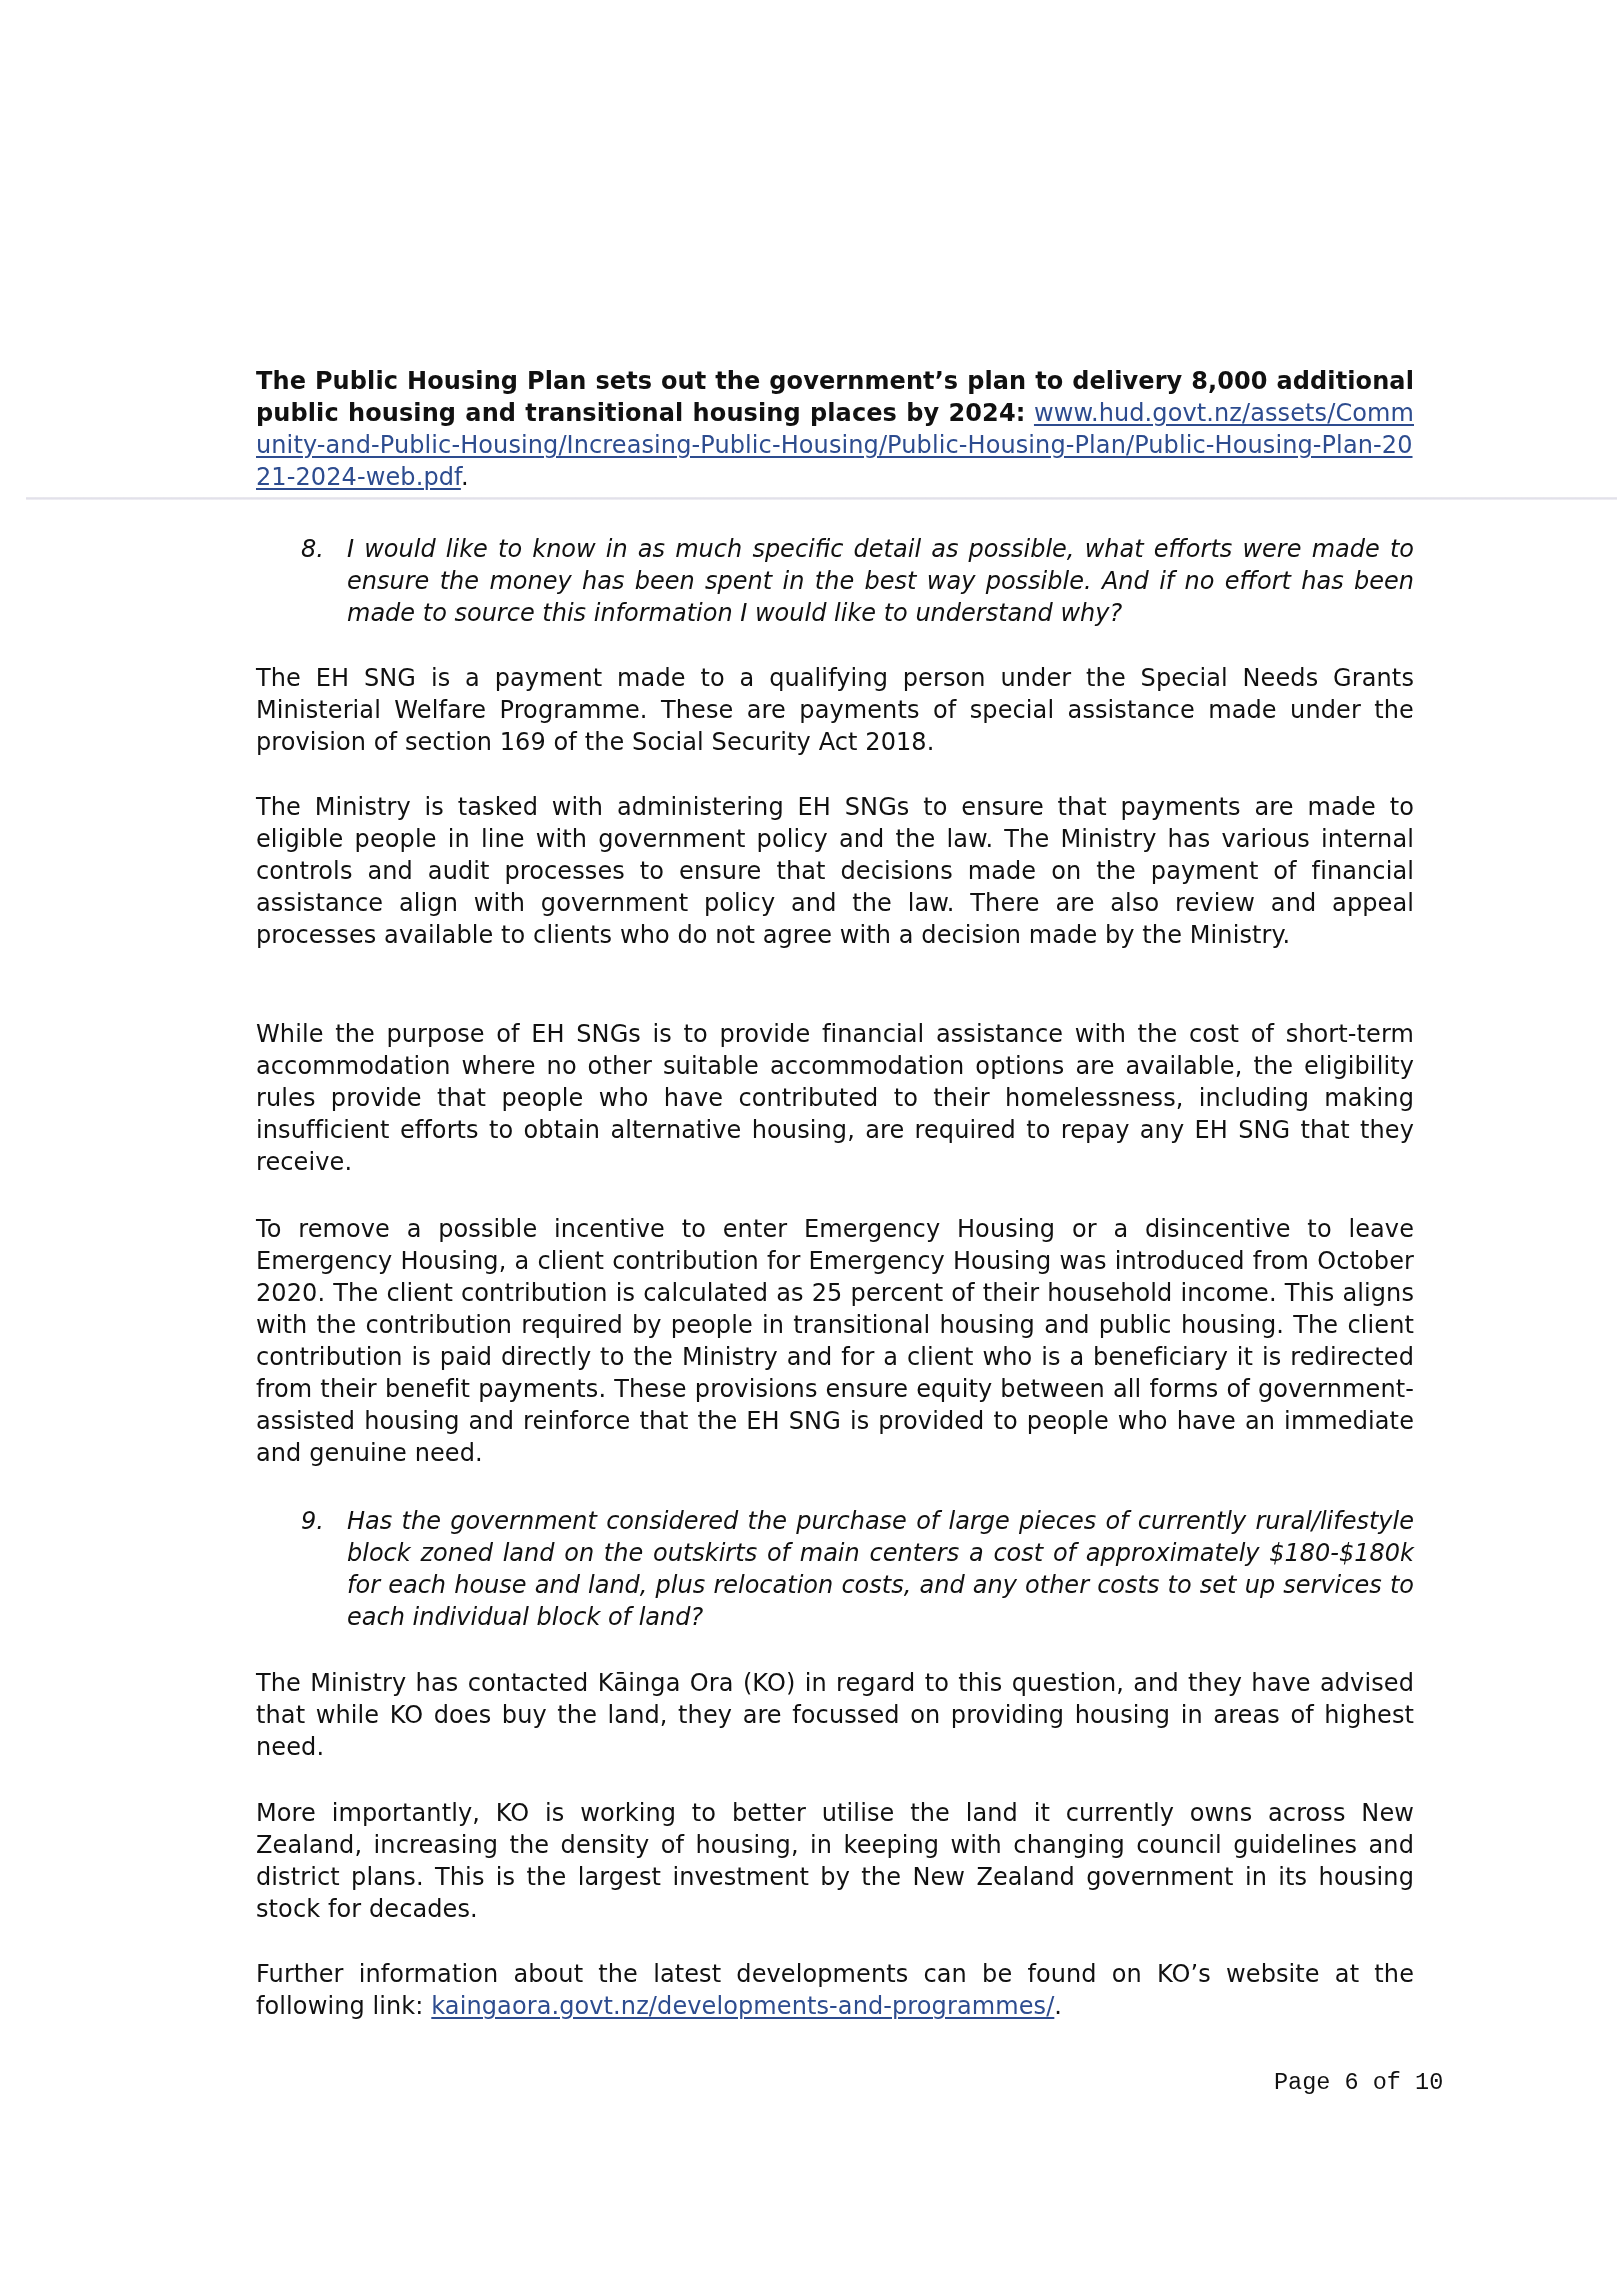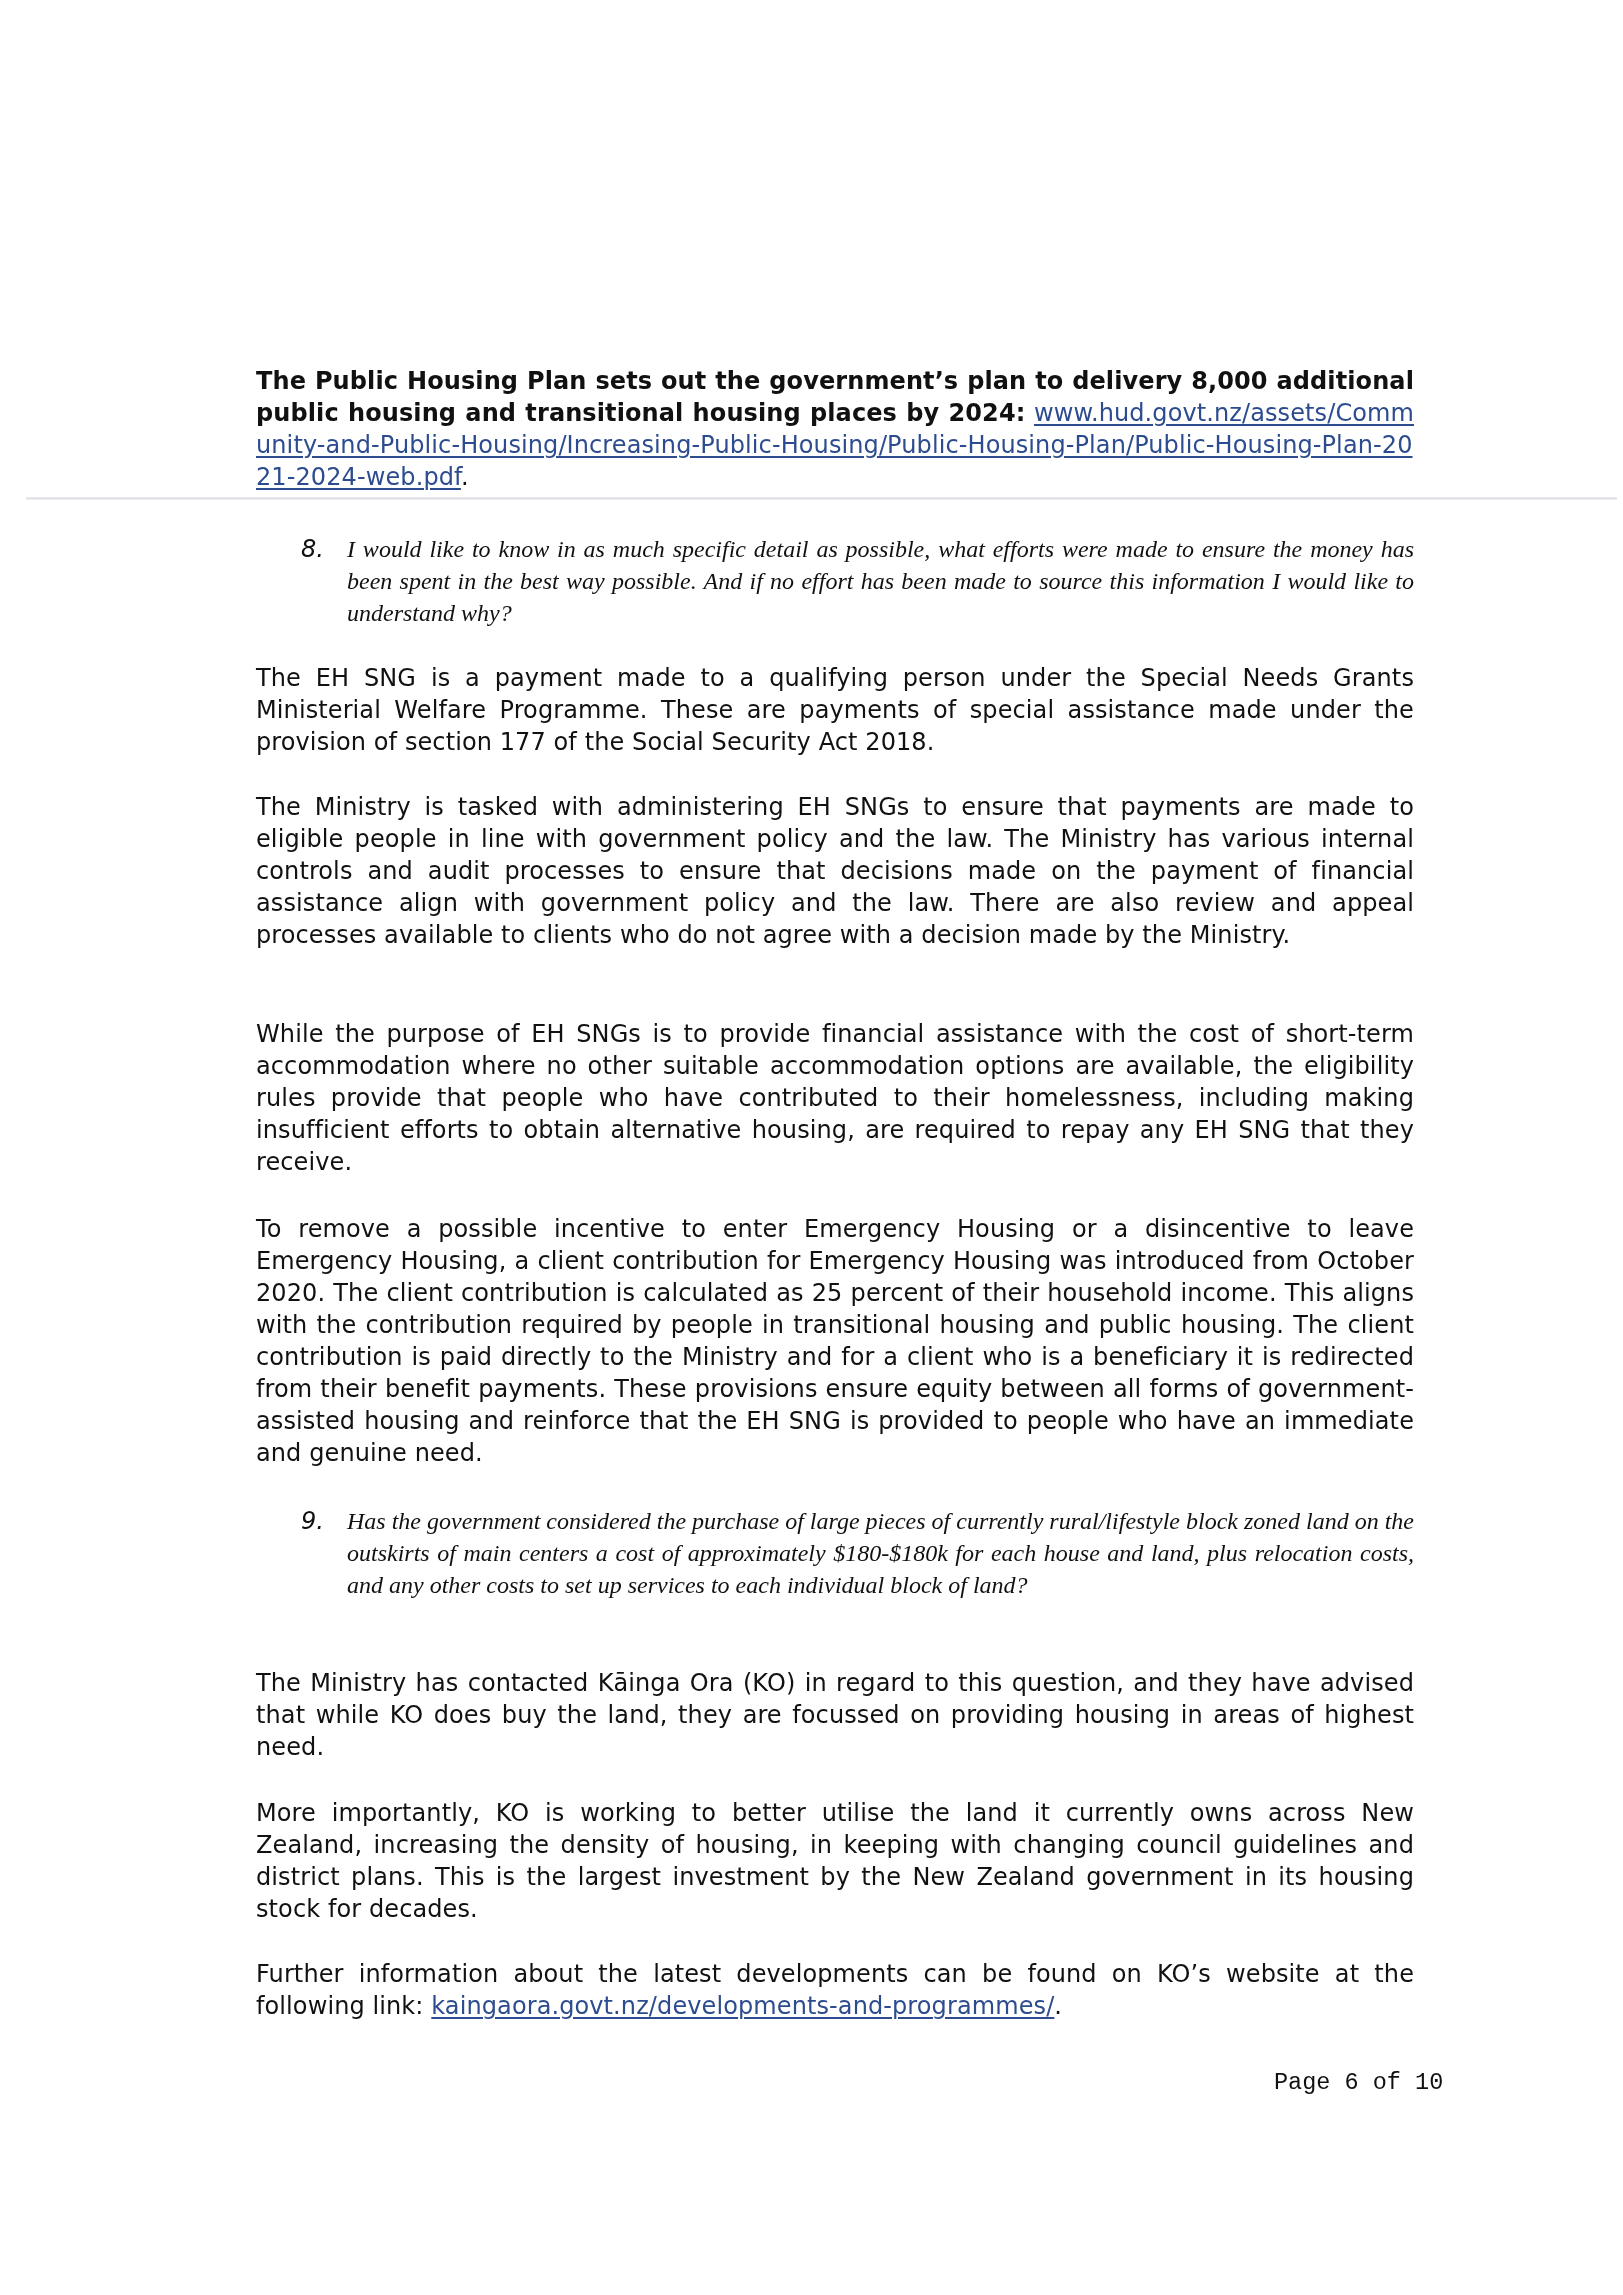--- a/index.html
+++ b/index.html
@@ -20,21 +20,21 @@
     text-align: justify;
     letter-spacing: 0.1px;
   }
   .bold { font-weight: bold; }
   .link { color: #2d4c8f; text-decoration: underline; text-decoration-thickness: 2px; text-underline-offset: 3.3px; }
   .q {
     position: absolute; left: 301px; width: 1113px;
     font-size: 24px; line-height: 32px;
   }
   .q .num { position: absolute; left: 0; top: 0; font-style: italic; }
-  .q .qtext { position: absolute; left: 46px; width: 1067px; font-style: italic; text-align: justify; font-family: Liberation Serif, serif; }
+  .q .qtext { position: absolute; left: 46px; width: 1067px; font-style: italic; text-align: justify; }
   .footer {
     position: absolute; left: 1274px; top: 2061px;
     font-family: Liberation Mono, monospace; font-size: 23.5px;
   }
 </style>
 </head>
 <body>
 
 <div class="page">
 
@@ -43,21 +43,21 @@
     <span class="link" style="word-break: break-all;">www.hud.govt.nz/assets/Community-and-Public-Housing/Increasing-Public-Housing/Public-Housing-Plan/Public-Housing-Plan-2021-2024-web.pdf</span><span>.</span>
   </div>
 
   <div class="rule"></div>
 
   <div class="q" style="top:525px; height:98px;">
     <span class="num">8.</span>
     <div class="qtext">I would like to know in as much specific detail as possible, what efforts were made to ensure the money has been spent in the best way possible. And if no effort has been made to source this information I would like to understand why?</div>
   </div>
 
-  <div class="block" style="top:654px;">The EH SNG is a payment made to a qualifying person under the Special Needs Grants Ministerial Welfare Programme. These are payments of special assistance made under the provision of section 177 of the Social Security Act 2018.</div>
+  <div class="block" style="top:654px;">The EH SNG is a payment made to a qualifying person under the Special Needs Grants Ministerial Welfare Programme. These are payments of special assistance made under the provision of section 169 of the Social Security Act 2018.</div>
 
   <div class="block" style="top:783px;">The Ministry is tasked with administering EH SNGs to ensure that payments are made to eligible people in line with government policy and the law. The Ministry has various internal controls and audit processes to ensure that decisions made on the payment of financial assistance align with government policy and the law. There are also review and appeal processes available to clients who do not agree with a decision made by the Ministry.</div>
 
   <div class="block" style="top:1010px;">While the purpose of EH SNGs is to provide financial assistance with the cost of short-term accommodation where no other suitable accommodation options are available, the eligibility rules provide that people who have contributed to their homelessness, including making insufficient efforts to obtain alternative housing, are required to repay any EH SNG that they receive.</div>
 
   <div class="block" style="top:1205px;">To remove a possible incentive to enter Emergency Housing or a disincentive to leave Emergency Housing, a client contribution for Emergency Housing was introduced from October 2020. The client contribution is calculated as 25 percent of their household income. This aligns with the contribution required by people in transitional housing and public housing. The client contribution is paid directly to the Ministry and for a client who is a beneficiary it is redirected from their benefit payments. These provisions ensure equity between all forms of government-assisted housing and reinforce that the EH SNG is provided to people who have an immediate and genuine need.</div>
 
   <div class="q" style="top:1497px; height:131px;">
     <span class="num">9.</span>
     <div class="qtext">Has the government considered the purchase of large pieces of currently rural/lifestyle block zoned land on the outskirts of main centers a cost of approximately $180-$180k for each house and land, plus relocation costs, and any other costs to set up services to each individual block of land?</div>

